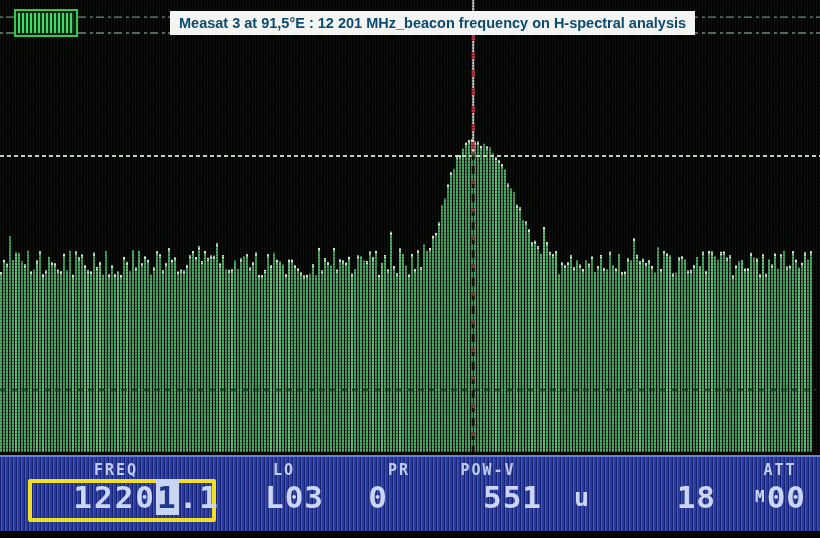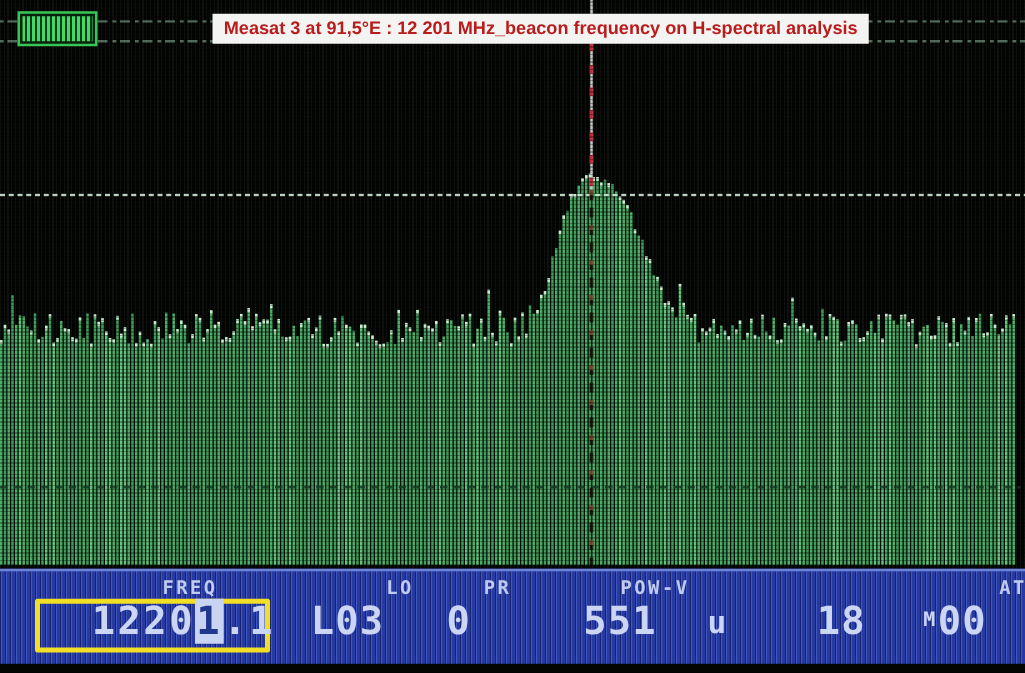--- a/index.html
+++ b/index.html
@@ -16,36 +16,36 @@
   .battery{
     position:absolute;left:14px;top:9px;width:56px;height:20px;
     border:2px solid #38c556;background:#06220f;padding:2px;box-sizing:content-box;
   }
   .battery-fill{
     width:100%;height:100%;
     background-image:repeating-linear-gradient(90deg,#44d964 0 2px,#0c3a1c 2px 4px);
   }
   .title-strip{
     position:absolute;left:170px;top:11px;height:24px;line-height:24px;
-    background:#f4f4f2;color:#b91c1c;font-family:"Liberation Sans",sans-serif;
+    background:#f4f4f2;color:#0c4a6e;font-family:"Liberation Sans",sans-serif;
     font-weight:bold;font-size:14.5px;padding:0 9px;white-space:nowrap;letter-spacing:0;
   }
   .status-bar{
     position:absolute;left:0;top:455px;width:820px;height:76px;
     background-color:#2a3ca6;
     background-image:repeating-linear-gradient(90deg, rgba(8,14,64,0.55) 0 1px, rgba(96,120,220,0.45) 1px 2px, rgba(30,50,150,0.25) 2px 4px);
     border-top:2px solid #6d83da;box-sizing:border-box;
   }
   .sb-label{
     position:absolute;top:4px;font-size:15px;font-weight:bold;color:#bfcbf0;
-    letter-spacing:2px;text-align:center;margin-left:36px;
+    letter-spacing:2px;text-align:center;
   }
   .sb-value{
     position:absolute;top:22px;font-size:31px;font-weight:bold;color:#cbd5f4;
-    text-align:center;letter-spacing:1px;
+    text-align:right;letter-spacing:1px;
   }
   .freq-box{
     position:absolute;left:28px;top:22px;width:188px;height:43px;
     border:4px solid #f2df25;border-radius:2px;box-sizing:border-box;
   }
   .freq-value{left:34px;width:186px;text-align:right;letter-spacing:2px;}
   .cursor-digit{background:#c9d3f2;color:#21378f;padding:0 1px;}
   .unit-small{font-size:25px;}
   .att-prefix{font-size:16px;vertical-align:6px;letter-spacing:0;margin-right:2px;}
 </style>
@@ -548,26 +548,26 @@
 
   <div class="status-bar">
 
     <div class="sb-label" style="left:60px;width:112px;">FREQ</div>
     <div class="freq-box"></div>
     <div class="sb-value freq-value"><span>1220</span><span class="cursor-digit">1</span><span>.1</span></div>
 
     <div class="sb-label" style="left:242px;width:84px;">LO</div>
     <div class="sb-value" style="left:232px;width:92px;">L03</div>
 
-    <div class="sb-label" style="left:326px;width:72px;">PR</div>
+    <div class="sb-label" style="left:338px;width:72px;text-align:right;">PR</div>
     <div class="sb-value" style="left:346px;width:42px;">0</div>
 
     <div class="sb-label" style="left:427px;width:122px;">POW-V</div>
     <div class="sb-value" style="left:450px;width:92px;">551</div>
     <div class="sb-value unit-small" style="left:558px;width:32px;top:26px;">u</div>
 
-    <div class="sb-value" style="left:630px;width:86px;">18</div>
+    <div class="sb-value" style="left:630px;width:62px;padding-left:24px;">18</div>
 
     <div class="sb-label" style="left:734px;width:92px;">ATT</div>
     <div class="sb-value" style="left:722px;width:84px;"><span class="att-prefix">M</span><span>00</span></div>
 
   </div>
 </div>
 
 </body></html>

